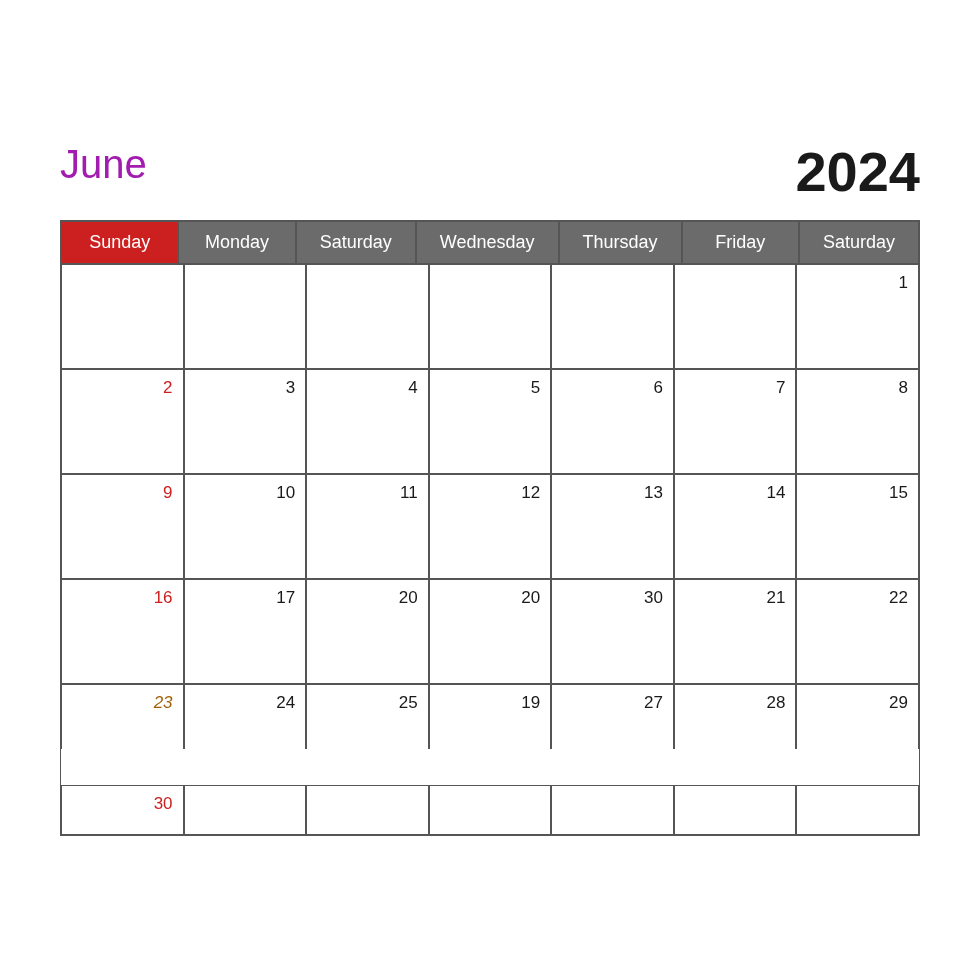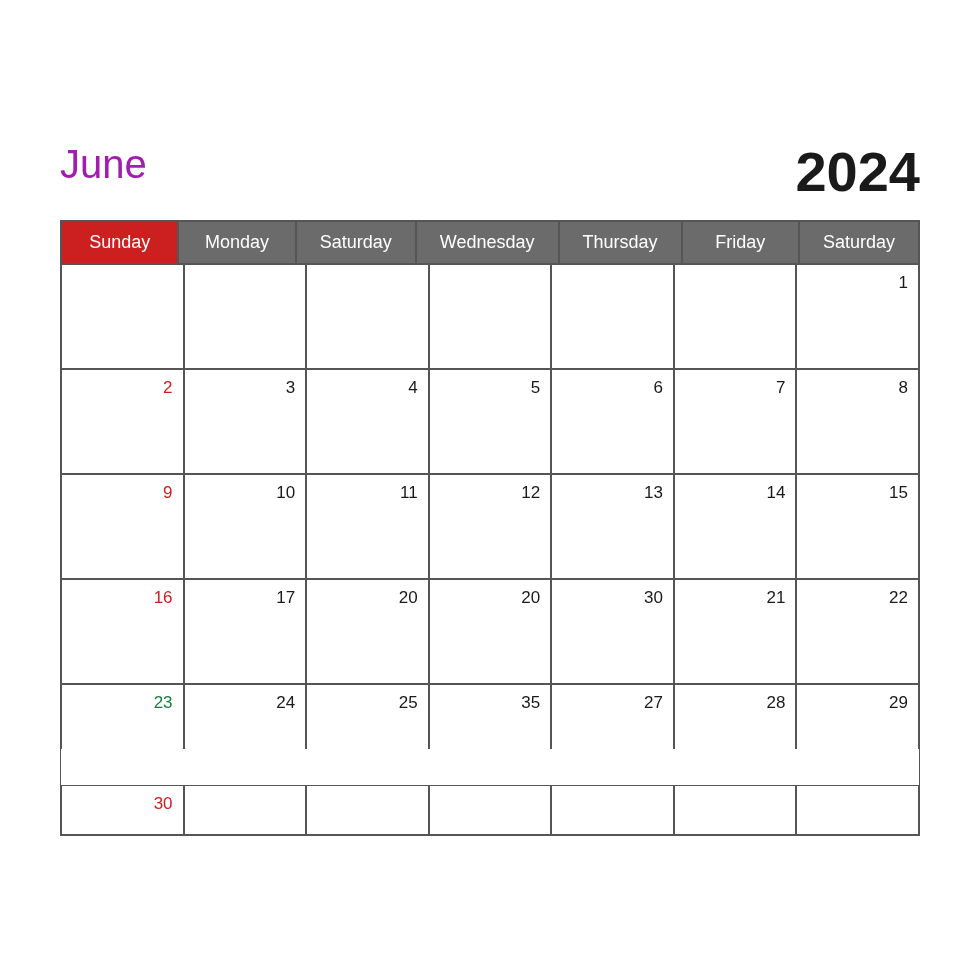--- a/index.html
+++ b/index.html
@@ -113,21 +113,22 @@
       border: 1px solid #555;
       border-bottom: none;
       min-height: 65px;
       padding: 8px 10px;
       text-align: right;
       font-size: 17px;
       color: #1a1a1a;
     }
 
     .day-cell-split-top.sunday-cell {
-      color: #15803d;
+      color: #a16207;
+      font-style: italic;
     }
 
     .day-cell-split-bottom {
       border: 1px solid #555;
       border-top: 1px solid #555;
       min-height: 50px;
       padding: 8px 10px;
       text-align: right;
       font-size: 17px;
       color: #1a1a1a;
@@ -197,21 +198,21 @@
         <div class="day-cell">20</div>
         <div class="day-cell">30</div>
         <div class="day-cell">21</div>
         <div class="day-cell">22</div>
       </div>
 
       <div class="split-row-top">
         <div class="day-cell-split-top sunday-cell">23</div>
         <div class="day-cell-split-top">24</div>
         <div class="day-cell-split-top">25</div>
-        <div class="day-cell-split-top">35</div>
+        <div class="day-cell-split-top">19</div>
         <div class="day-cell-split-top">27</div>
         <div class="day-cell-split-top">28</div>
         <div class="day-cell-split-top">29</div>
       </div>
 
       <div class="split-row-bottom">
         <div class="day-cell-split-bottom sunday-cell">30</div>
         <div class="day-cell-split-bottom"></div>
         <div class="day-cell-split-bottom"></div>
         <div class="day-cell-split-bottom"></div>

